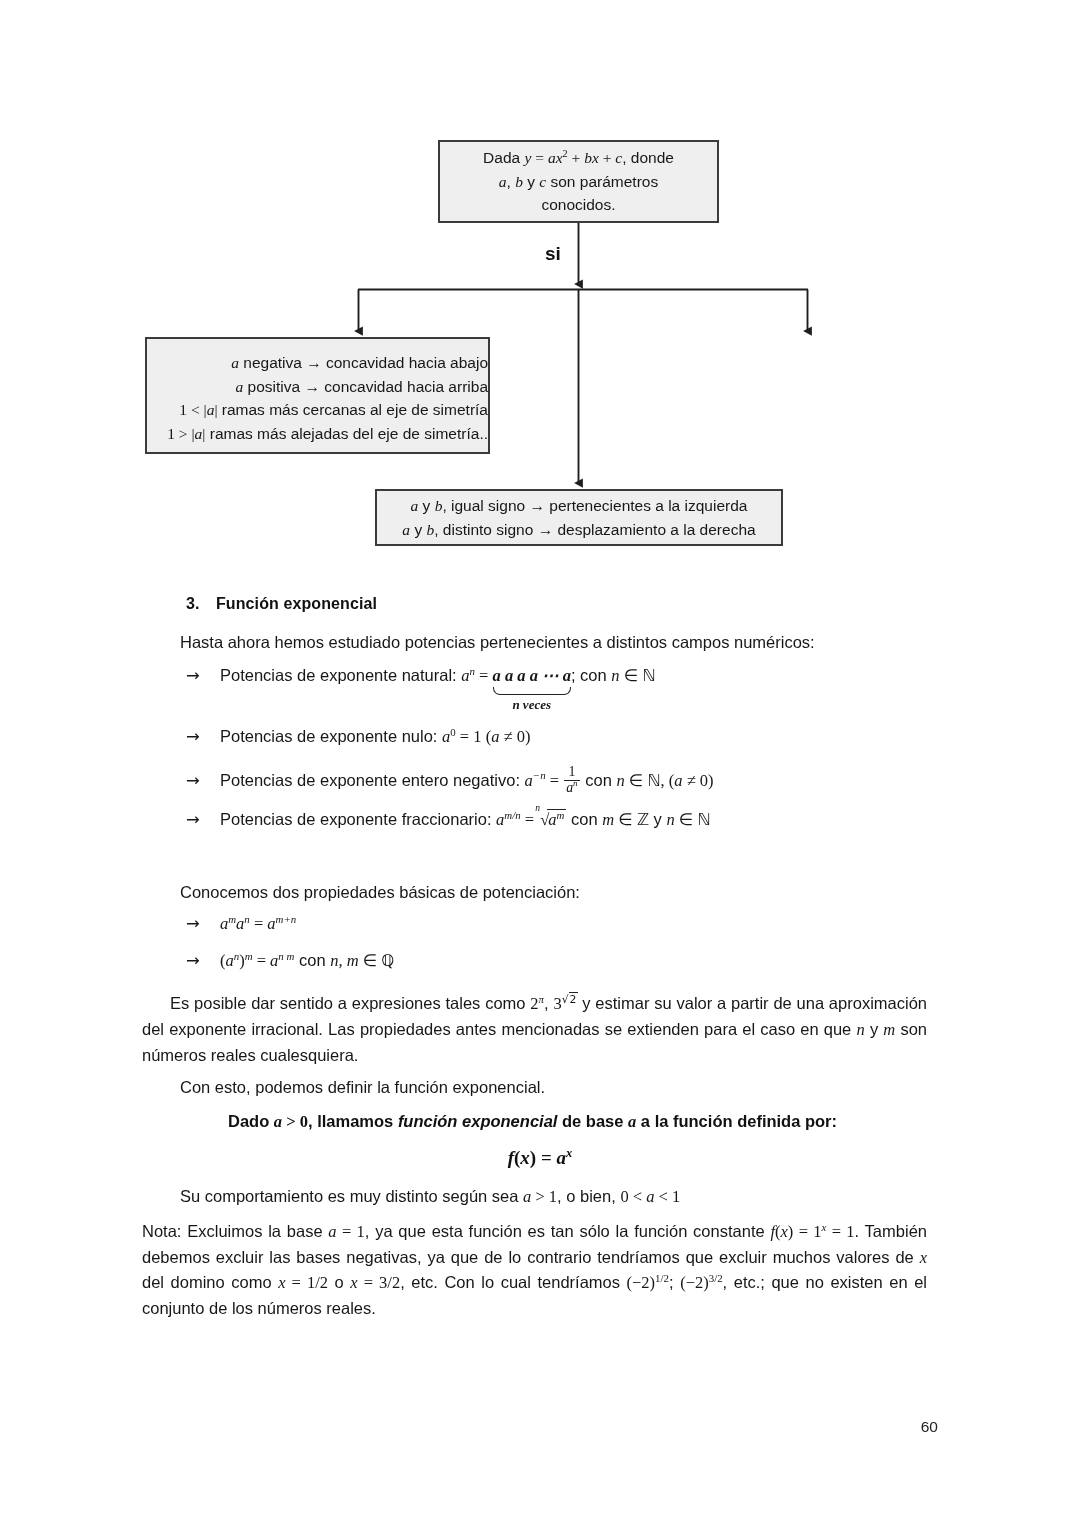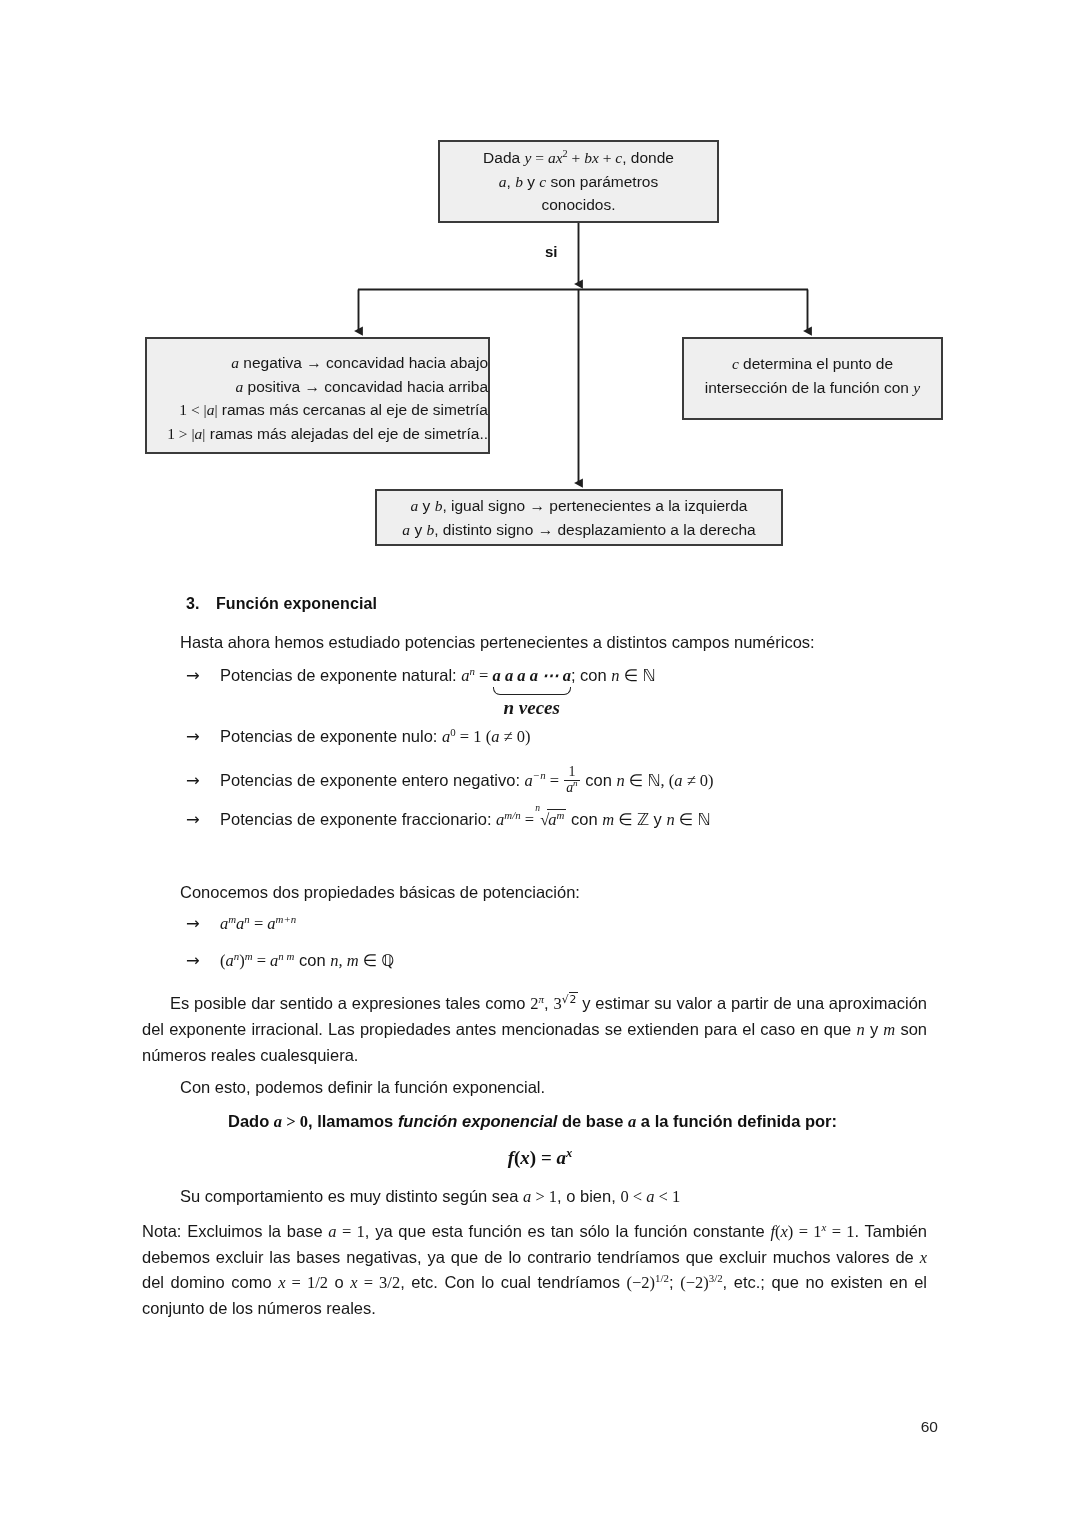--- a/index.html
+++ b/index.html
@@ -50,21 +50,21 @@
   .fbox .ln { white-space: nowrap; }
 
   #box-top    { left: 438px; top: 134px; width: 281px; height: 83px; }
   #box-left   { left: 145px; top: 331px; width: 345px; height: 117px; justify-content: flex-start; padding-top: 12px; align-items: flex-end;}
   #box-right  { left: 682px; top: 331px; width: 261px; height: 83px; justify-content: flex-start; padding-top: 13px;}
   #box-bottom { left: 375px; top: 483px; width: 408px; height: 57px; }
 
   #si-label {
     position: absolute;
     left: 545px; top: 237px;
-    font-size: 15px;
+    font-size: 19px;
     font-weight: bold;
     color: #111;
   }
 
   .svg-lines { position: absolute; left: 0; top: 0; width: 1080px; height: 560px; pointer-events: none; }
 
   
   .content { position: absolute; left: 0; top: 0; width: 1080px; }
 
   .heading {
@@ -119,21 +119,21 @@
     border-right: 1.3px solid #222;
     border-radius: 0 0 7px 7px;
   }
   .ubrace-wrap .ub-label {
     position: absolute;
     left: 0; right: 0;
     top: 100%;
     margin-top: 11px;
     font-family: "Liberation Serif", serif;
     font-style: italic;
-    font-size: 19px;
+    font-size: 13px;
     white-space: nowrap;
     text-align: center;
   }
 
   
   .frac {
     display: inline-block;
     vertical-align: -0.42em;
     text-align: center;
     font-family: "Liberation Serif", serif;
@@ -228,24 +228,20 @@
 
     <div id="si-label">si</div>
 
     <div class="fbox" id="box-left">
       <div class="ln"><span class="mi">a</span><span> negativa → concavidad hacia abajo</span></div>
       <div class="ln"><span class="mi">a</span><span> positiva → concavidad hacia arriba</span></div>
       <div class="ln"><span class="mn">1</span><span class="op"> &lt; </span><span class="mn">|</span><span class="mi">a</span><span class="mn">|</span><span> ramas más cercanas al eje de simetría</span></div>
       <div class="ln"><span class="mn">1</span><span class="op"> &gt; </span><span class="mn">|</span><span class="mi">a</span><span class="mn">|</span><span> ramas más alejadas del eje de simetría..</span></div>
     </div>
 
-    <div class="fbox" id="box-right">
-      <div class="ln"><span class="mi">c</span><span> determina el punto de</span></div>
-      <div class="ln"><span>intersección de la función con </span><span class="mi">y</span></div>
-    </div>
 
     <div class="fbox" id="box-bottom">
       <div class="ln"><span class="mi">a</span> y <span class="mi">b</span><span>, igual signo → pertenecientes a la izquierda</span></div>
       <div class="ln"><span class="mi">a</span> y <span class="mi">b</span><span>, distinto signo → desplazamiento a la derecha</span></div>
     </div>
   </div>
 
   <div class="content">
 
     <div class="heading">

